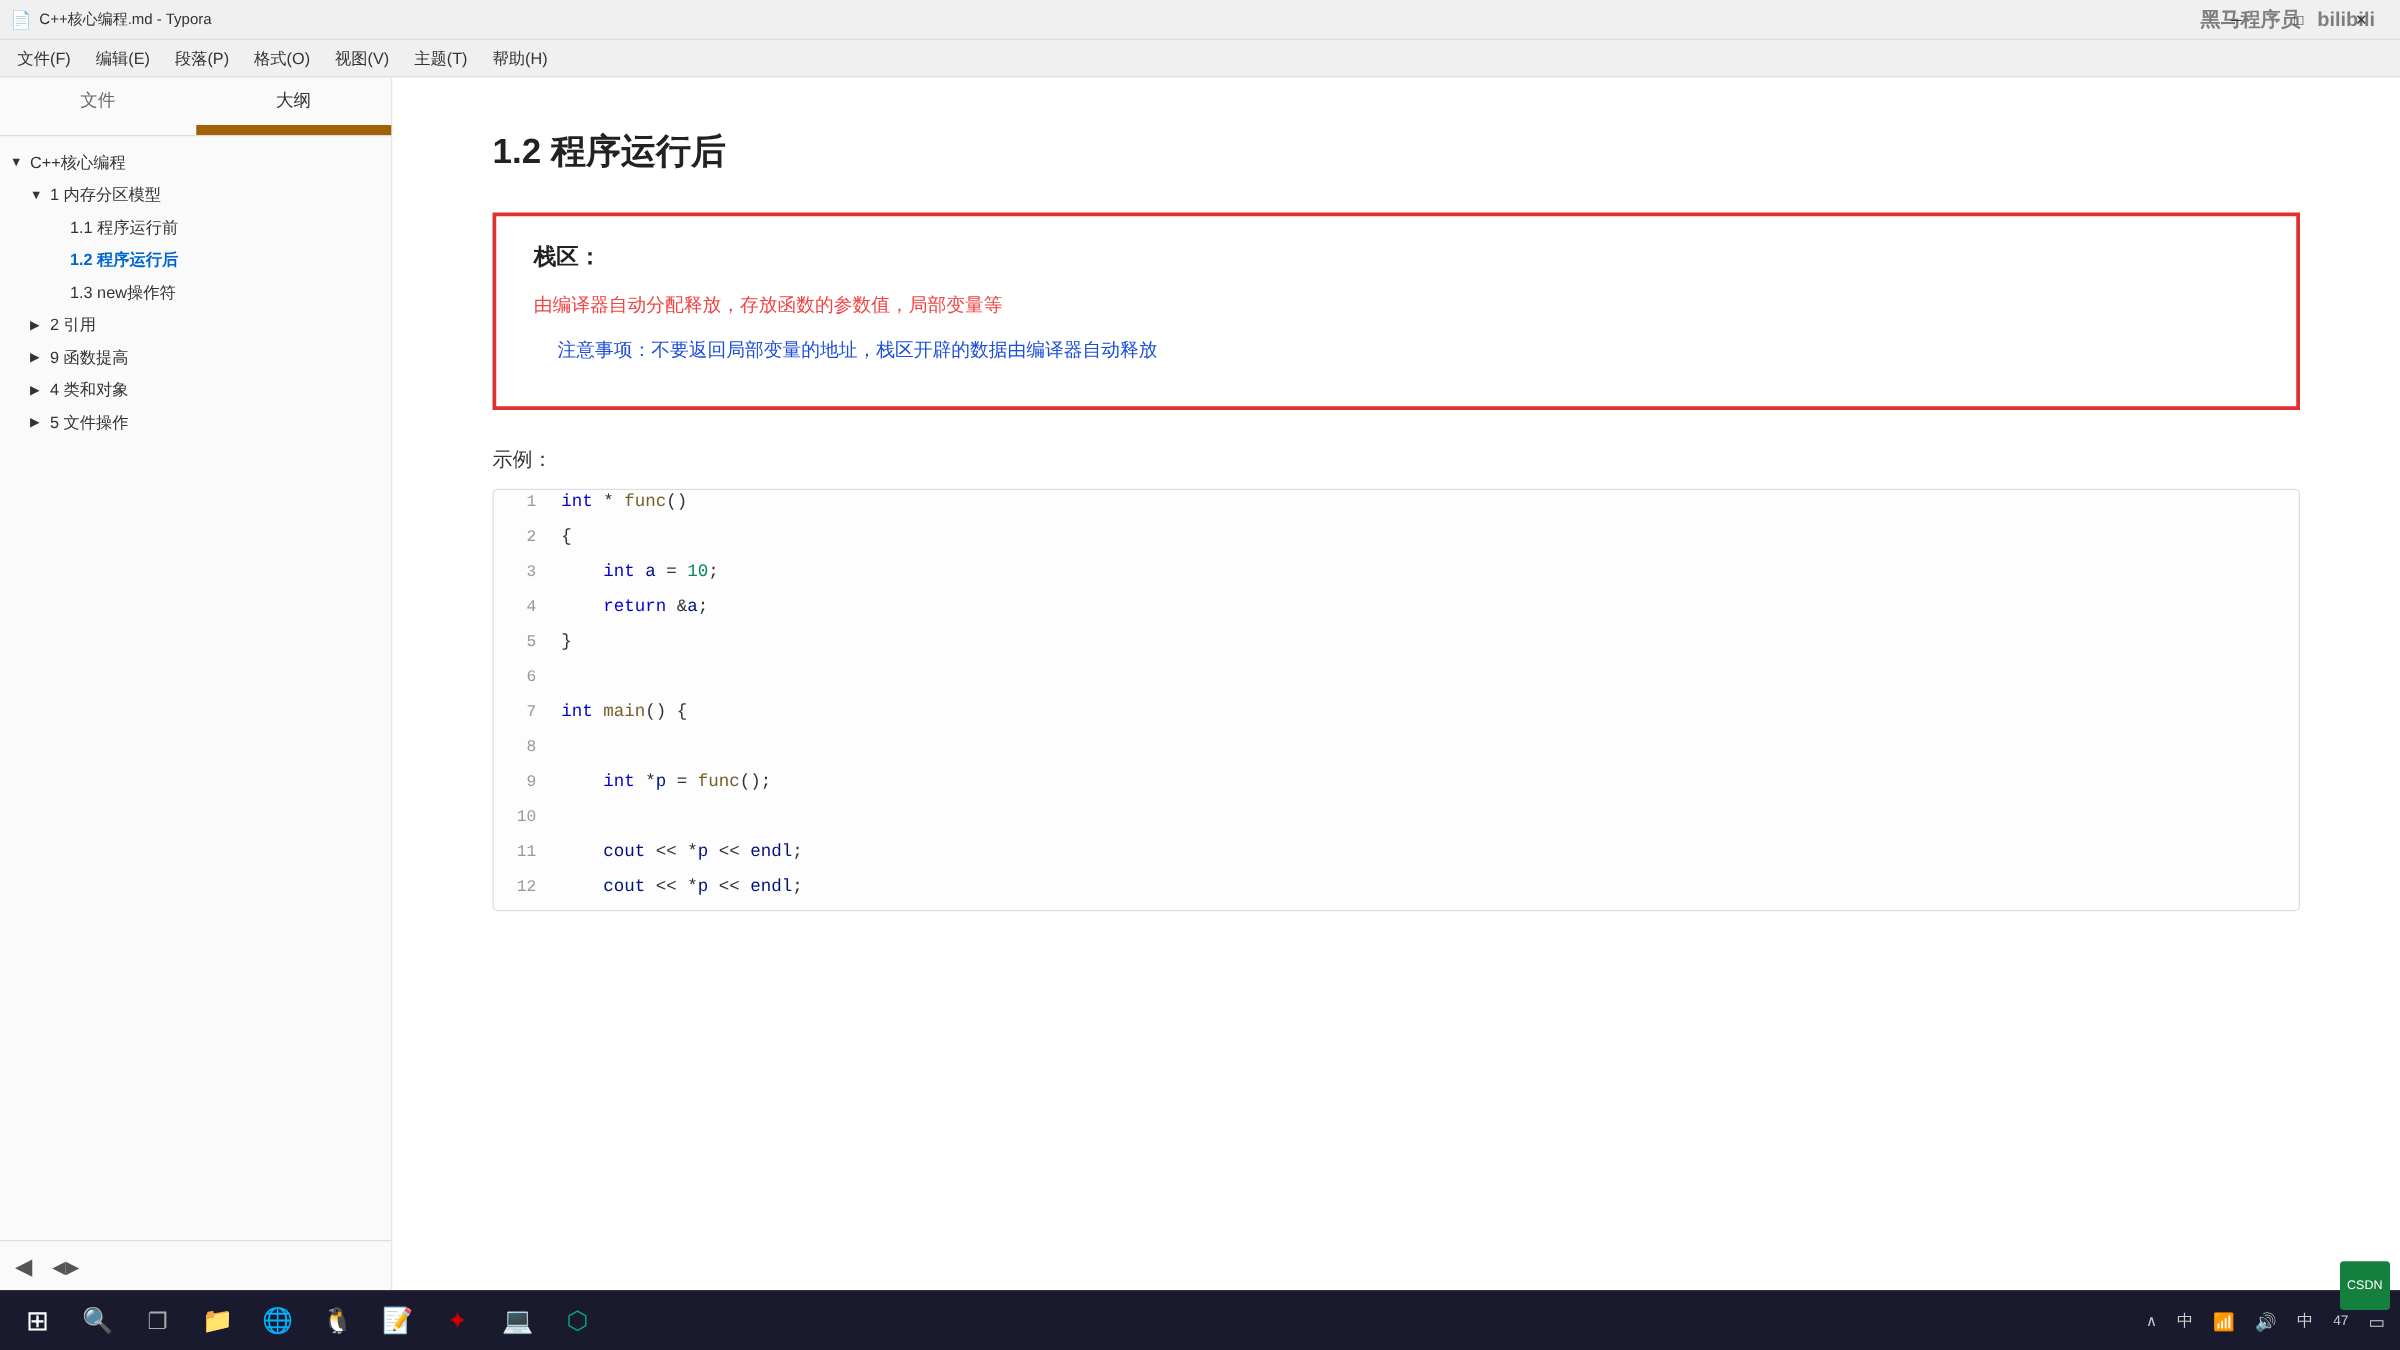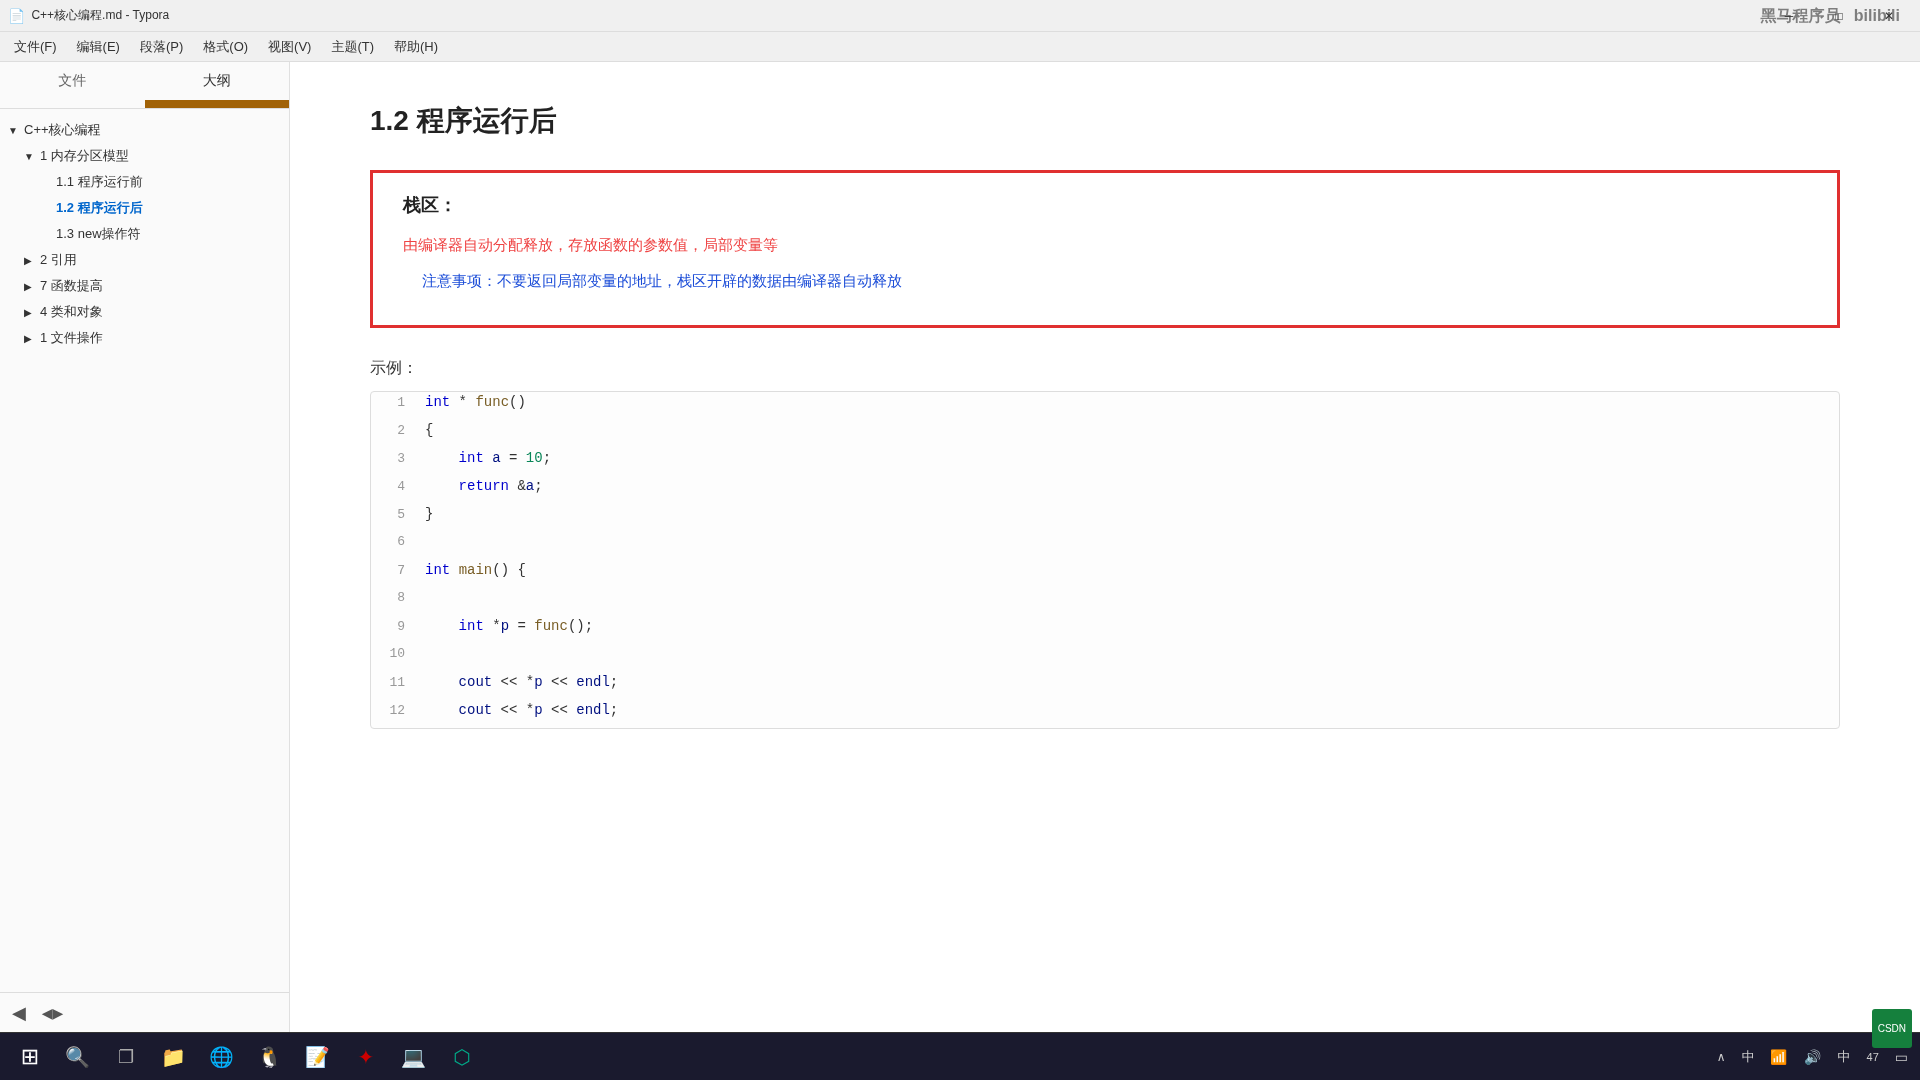--- a/index.html
+++ b/index.html
@@ -60,21 +60,21 @@
 
     
     .main-layout {
       display: flex;
       flex: 1;
       overflow: hidden;
     }
 
     
     .sidebar {
-      width: 290px;
+      width: 314px;
       background: #fafafa;
       border-right: 1px solid #e0e0e0;
       display: flex;
       flex-direction: column;
       flex-shrink: 0;
     }
     .sidebar-tabs {
       display: flex;
       border-bottom: 1px solid #ddd;
     }
@@ -324,29 +324,29 @@
       <div class="tree-item level-2">
         <span class="arrow">&nbsp;</span>
         <span>1.3 new操作符</span>
       </div>
       <div class="tree-item level-1">
         <span class="arrow">▶</span>
         <span>2 引用</span>
       </div>
       <div class="tree-item level-1">
         <span class="arrow">▶</span>
-        <span>7 函数提高</span>
+        <span>9 函数提高</span>
       </div>
       <div class="tree-item level-1">
         <span class="arrow">▶</span>
         <span>4 类和对象</span>
       </div>
       <div class="tree-item level-1">
         <span class="arrow">▶</span>
-        <span>1 文件操作</span>
+        <span>5 文件操作</span>
       </div>
     </div>
     <div class="sidebar-bottom">
       <span class="sidebar-bottom-btn">◀</span>
       <span class="sidebar-bottom-btn" style="font-size:14px;">◀▶</span>
     </div>
   </div>
 
   <div class="content-area">
     <h2 class="section-heading">1.2 程序运行后</h2>

